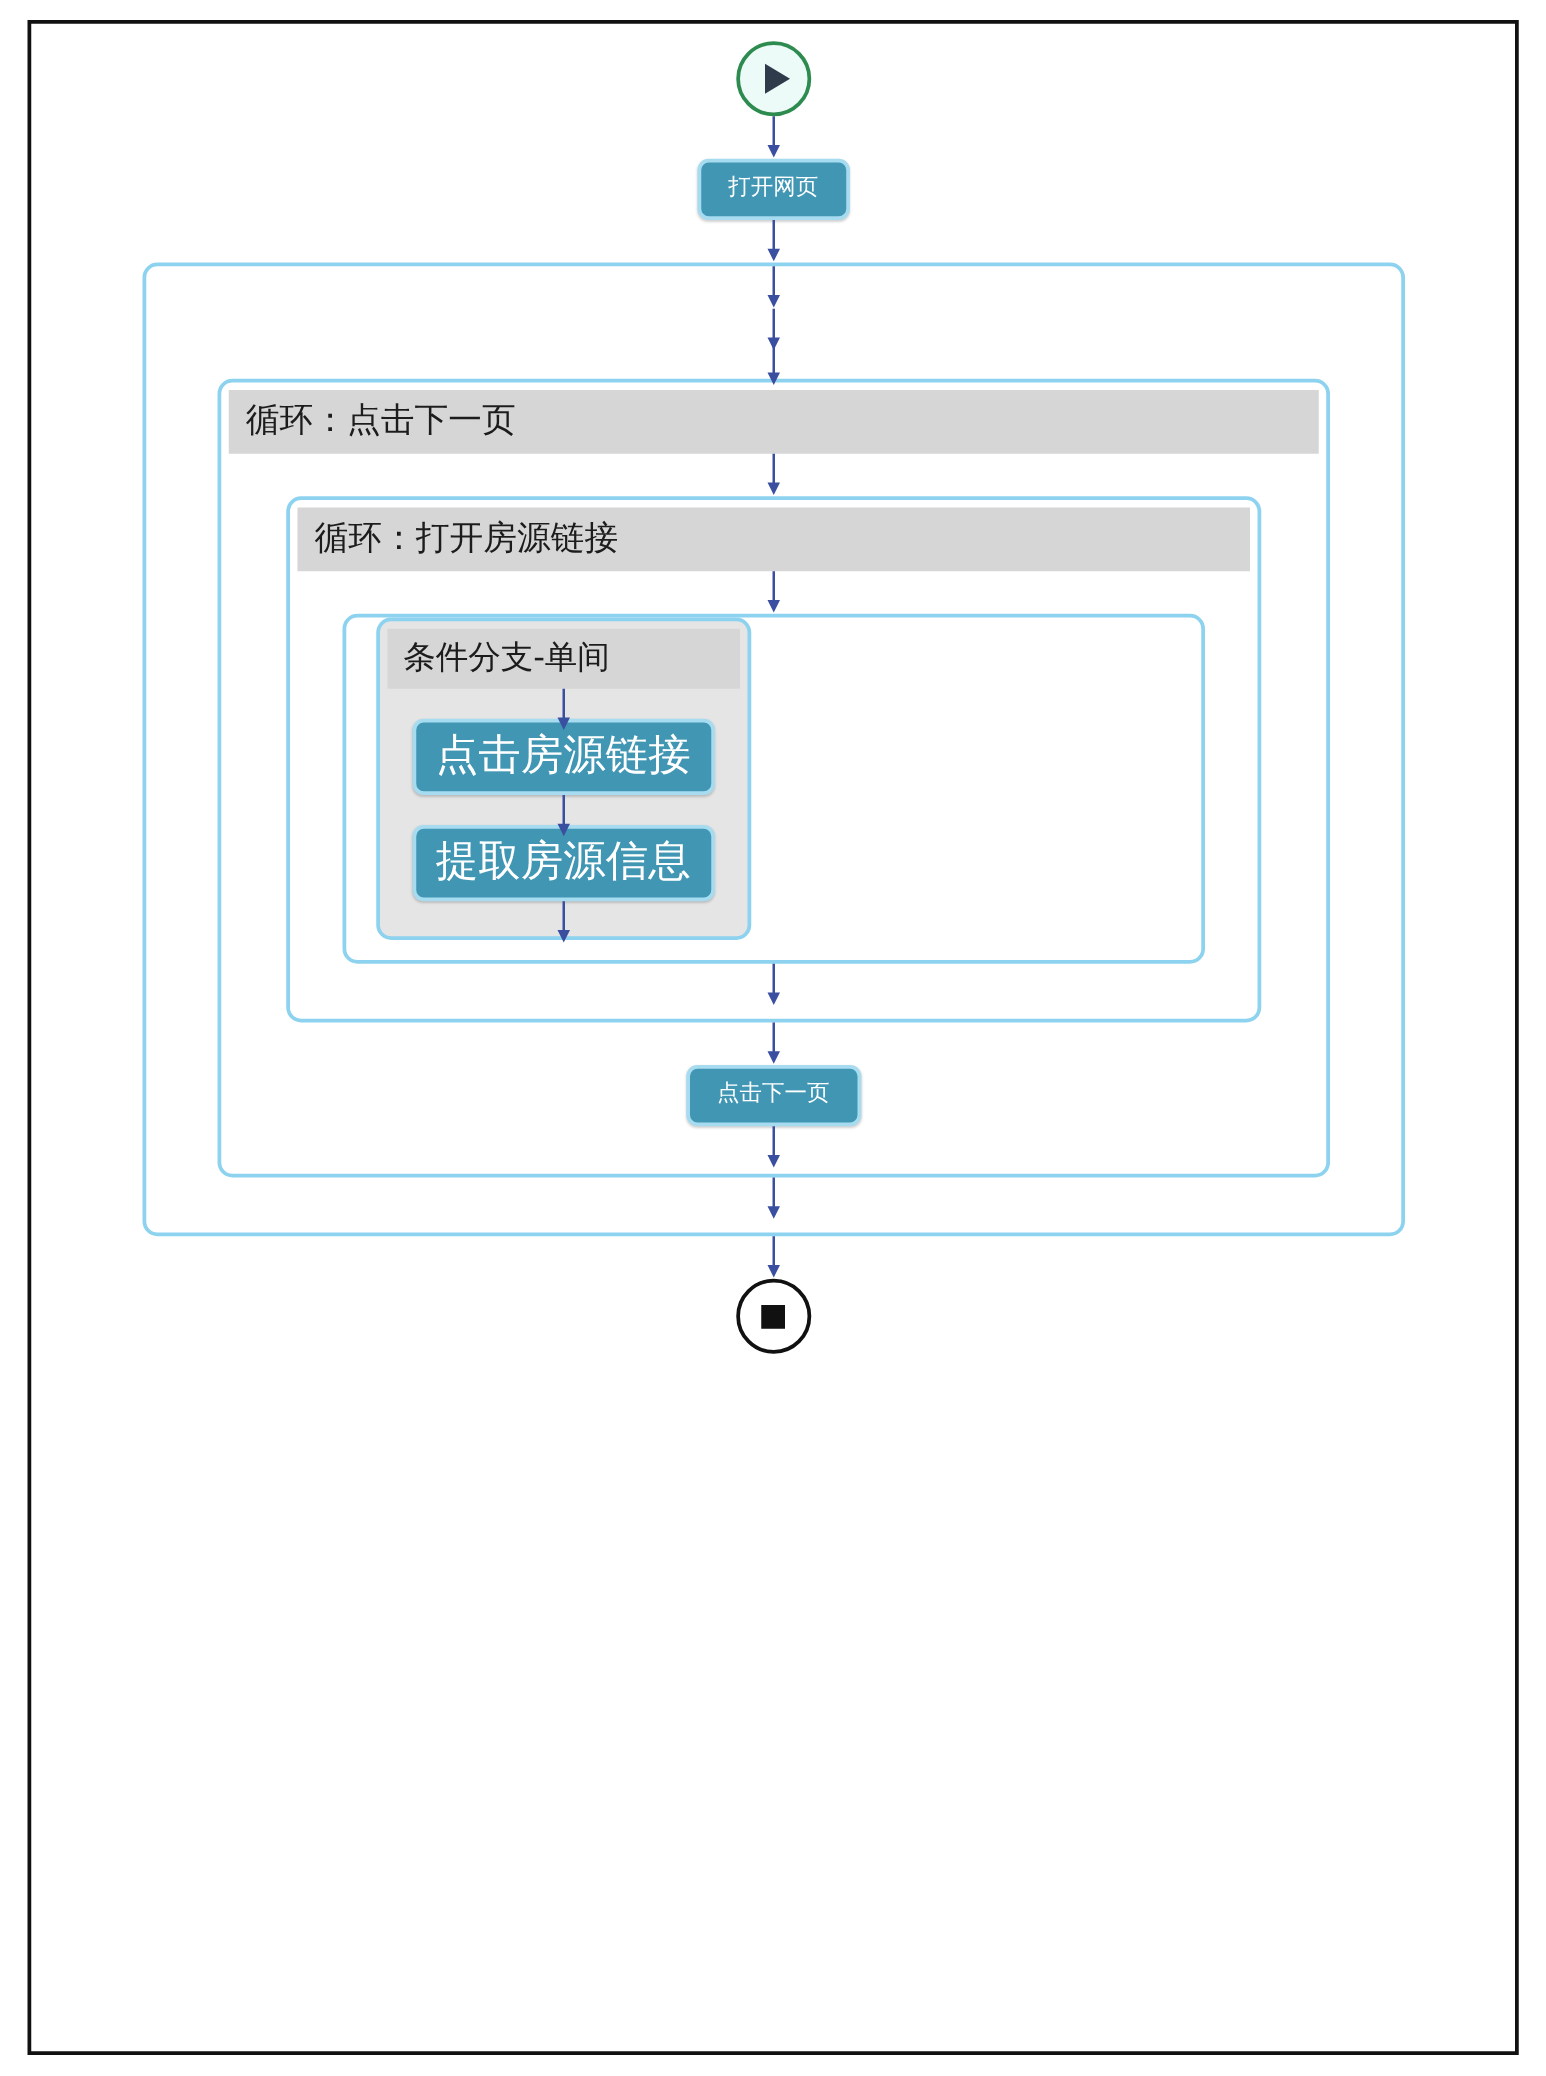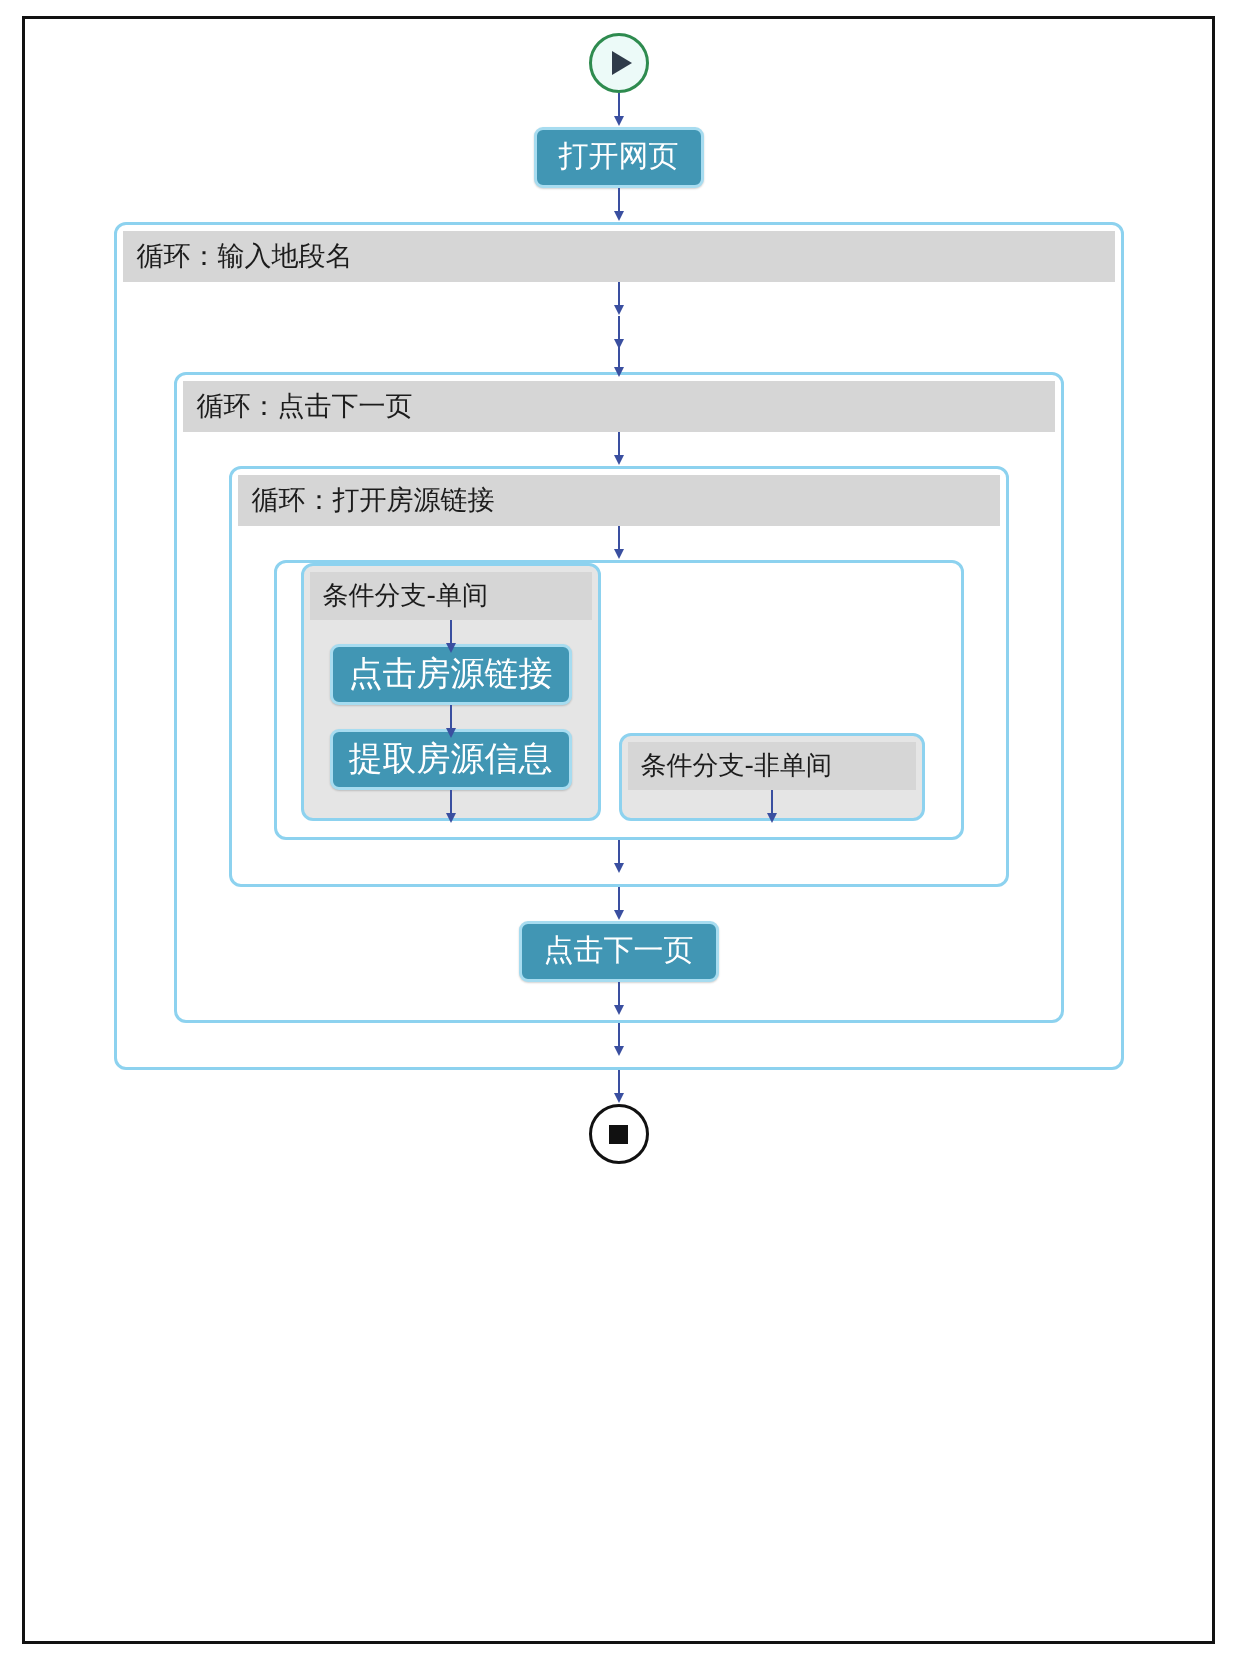--- a/index.html
+++ b/index.html
@@ -101,21 +101,21 @@
   }
   .arrow.short { height: 28px; }
   .arrow.tiny  { height: 24px; }
 
   
   .action {
     background: #4196b4;
     border: 3px solid #a7dcf0;
     border-radius: 9px;
     color: #ffffff;
-    font-size: 30px;
+    font-size: 18px;
     line-height: 1;
     padding: 11px 22px 14px 22px;
     box-sizing: border-box;
     text-align: center;
     white-space: nowrap;
     box-shadow: 0 1px 2px rgba(0,0,0,0.18);
   }
   .action.small {
     font-size: 34px;
     padding: 9px 16px 12px 16px;
@@ -193,21 +193,20 @@
         <div class="play-glyph"></div>
       </div>
 
       <div class="arrow"></div>
 
       <div class="action">打开网页</div>
 
       <div class="arrow"></div>
 
       <div class="container loop-1">
-        <div class="c-header">循环：输入地段名</div>
 
         <div class="arrow"></div>
 
 
         <div class="arrow short"></div>
 
 
         <div class="arrow short"></div>
 
         <div class="container loop-2">
@@ -231,25 +230,20 @@
 
                   <div class="action small">点击房源链接</div>
 
                   <div class="arrow tiny"></div>
 
                   <div class="action small">提取房源信息</div>
 
                   <div class="arrow tiny"></div>
                 </div>
 
-                <div class="branch other">
-                  <div class="b-header">条件分支-非单间</div>
-
-                  <div class="arrow tiny"></div>
-                </div>
 
               </div>
             </div>
 
             <div class="arrow"></div>
           </div>
 
           <div class="arrow"></div>
 
           <div class="action">点击下一页</div>

